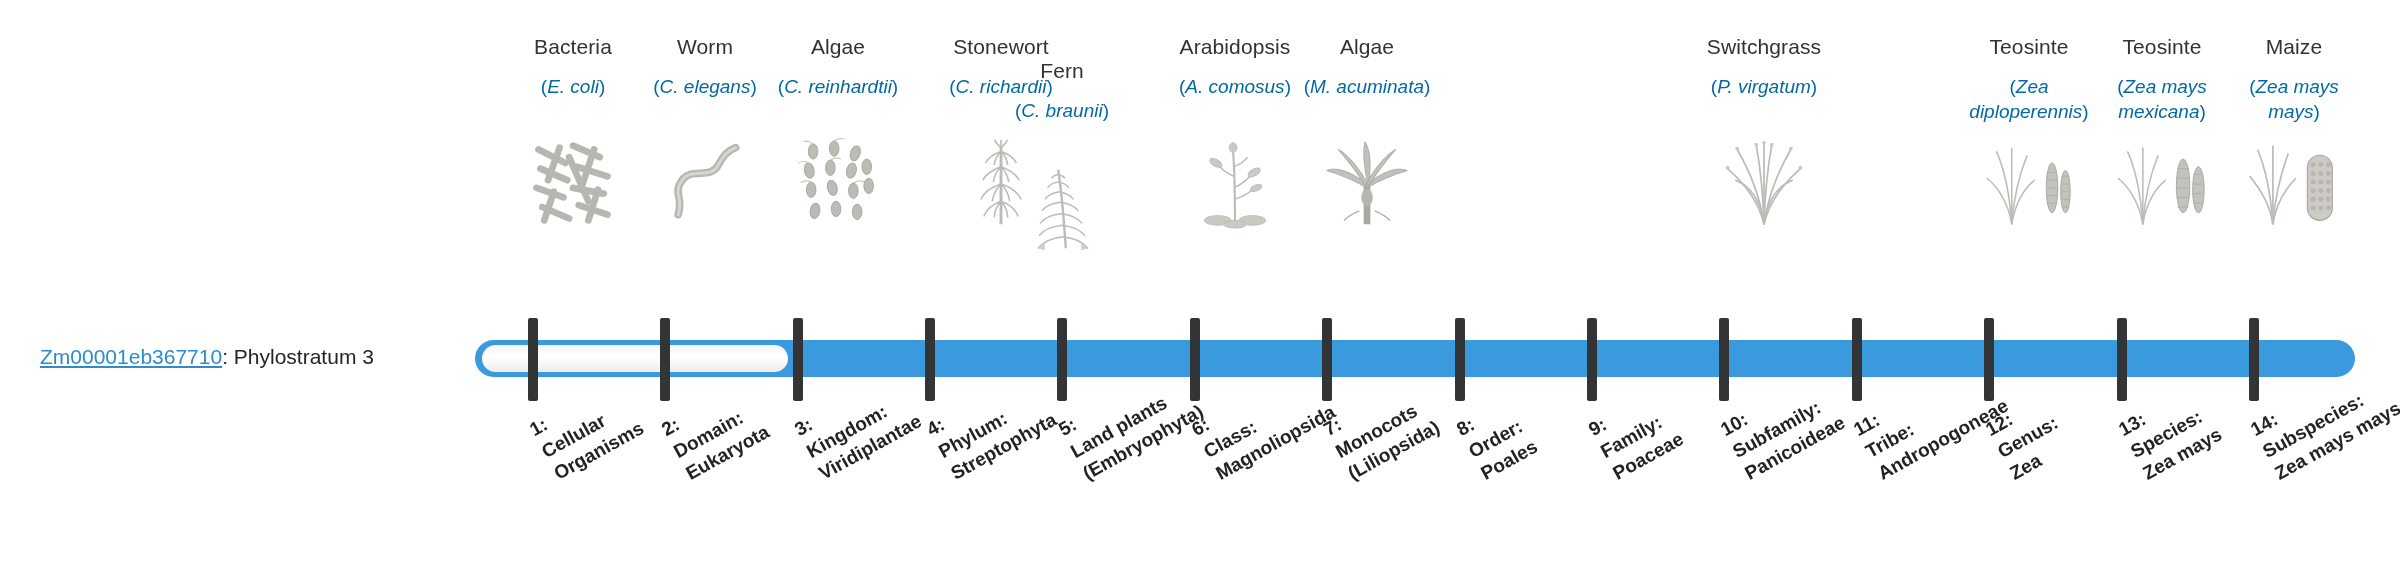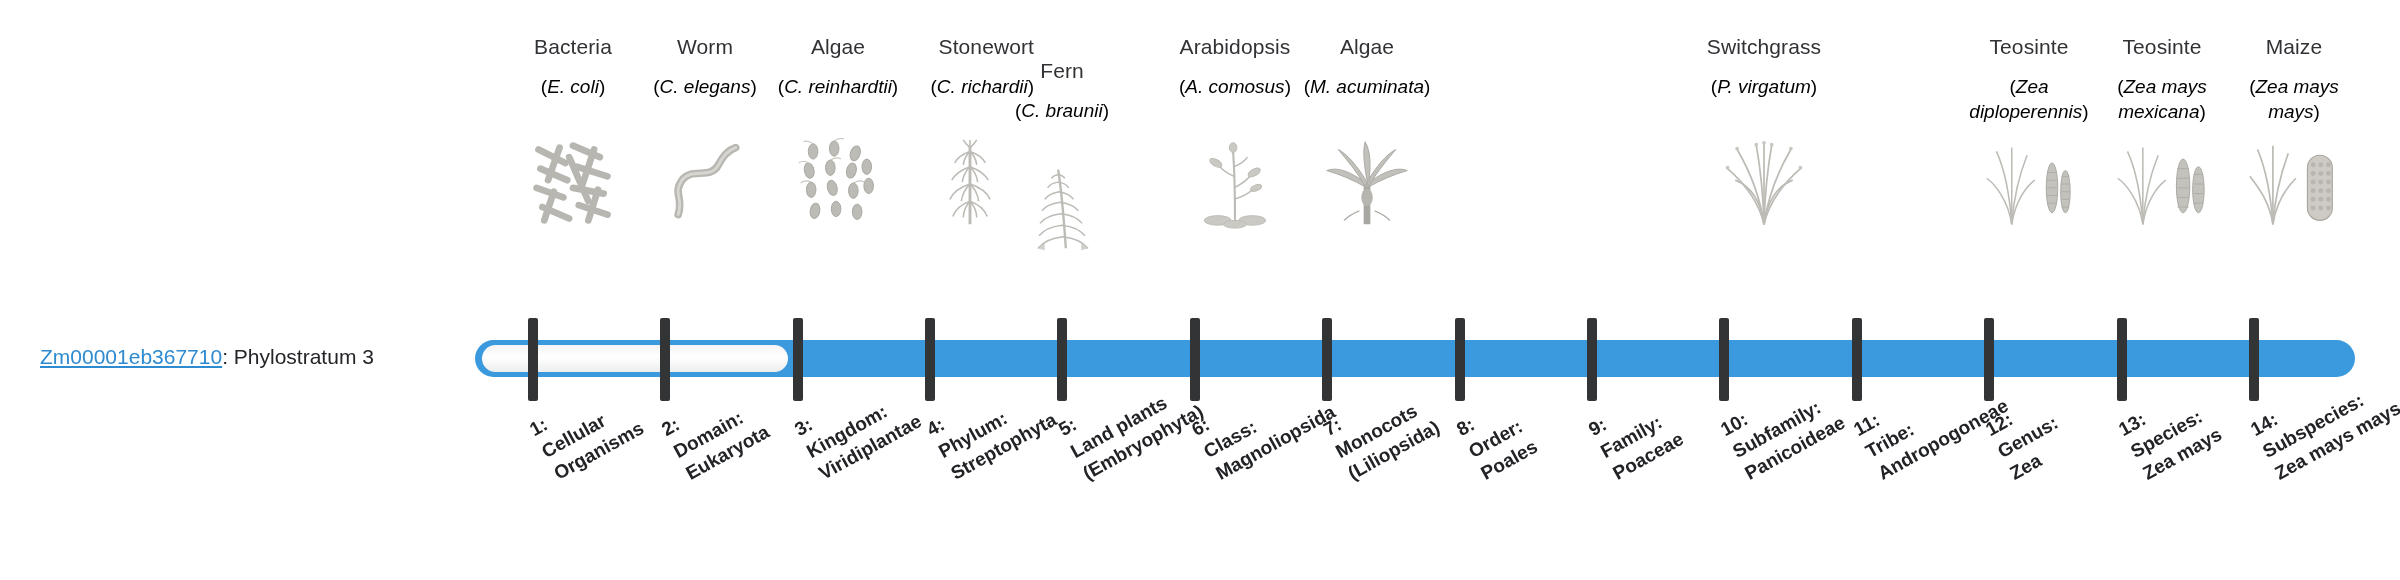--- a/index.html
+++ b/index.html
@@ -39,21 +39,21 @@
     font-size: 21px;
     line-height: 26px;
     color: #313236;
     letter-spacing: .1px;
     white-space: nowrap;
   }
   .sp-latin {
     margin-top: 14px;
     font-size: 19px;
     line-height: 25px;
-    color: #000000;
+    color: #0369a1;
   }
   .sp-latin i {
     font-style: italic;
   }
   .sp-art {
     position: absolute;
     left: 50%;
     transform: translateX(-50%);
     top: 104px;
     width: 96px;
@@ -151,21 +151,21 @@
       </div>
       <div class="species" style="left: 774px; width: 128px;">
         <div class="sp-common">Algae</div>
         <div class="sp-latin">(<i>C. reinhardtii</i>)</div>
         <div class="sp-art">
           <svg viewBox="0 0 96 96">
             <use href="#ico-algae"></use>
           </svg>
         </div>
       </div>
-      <div class="species" style="left: 906px; width: 128px; text-align: right;">
+      <div class="species" style="left: 937px; width: 128px;">
         <div class="sp-common">Stonewort</div>
         <div class="sp-latin">(<i>C. richardii</i>)</div>
         <div class="sp-art">
           <svg viewBox="0 0 96 96">
             <use href="#ico-stonewort"></use>
           </svg>
         </div>
       </div>
       <div class="species" style="left: 998px; width: 128px; margin-top: 24px;">
         <div class="sp-common">Fern</div>

